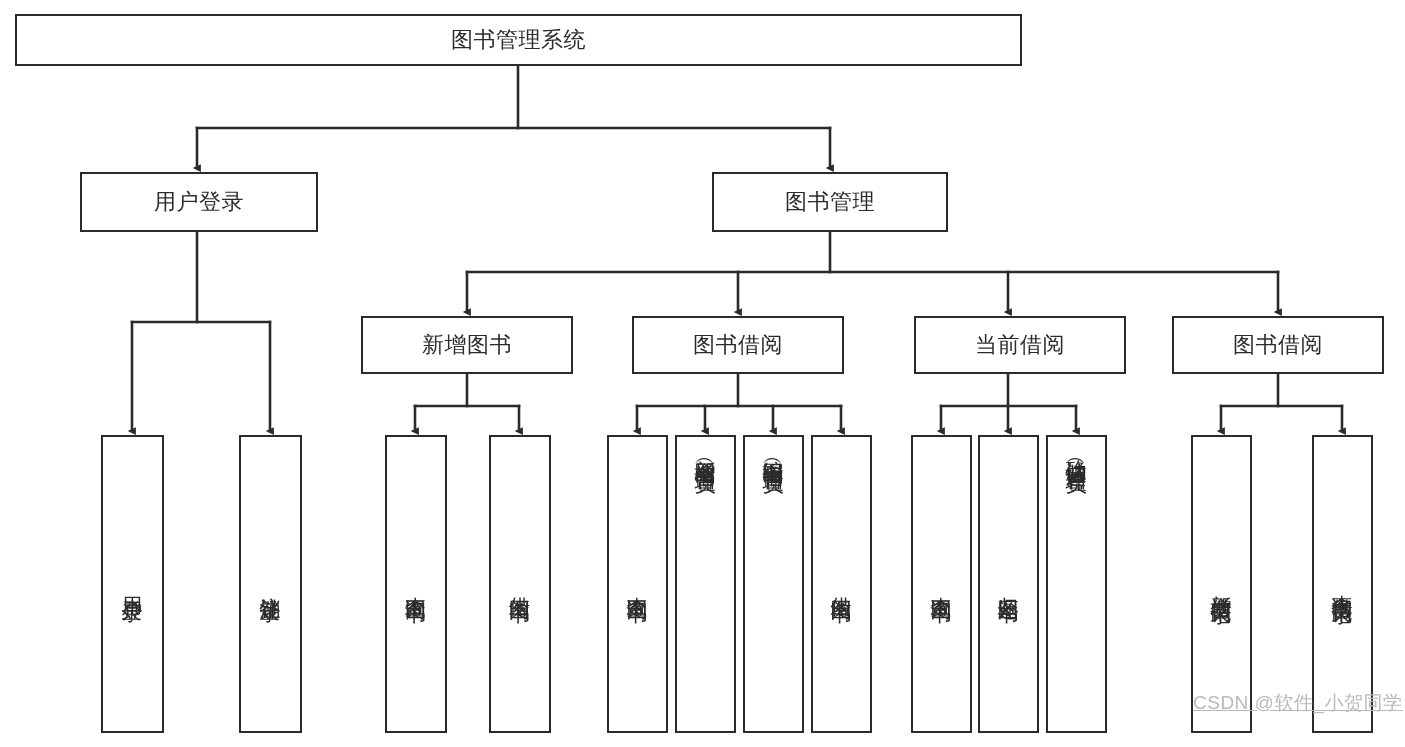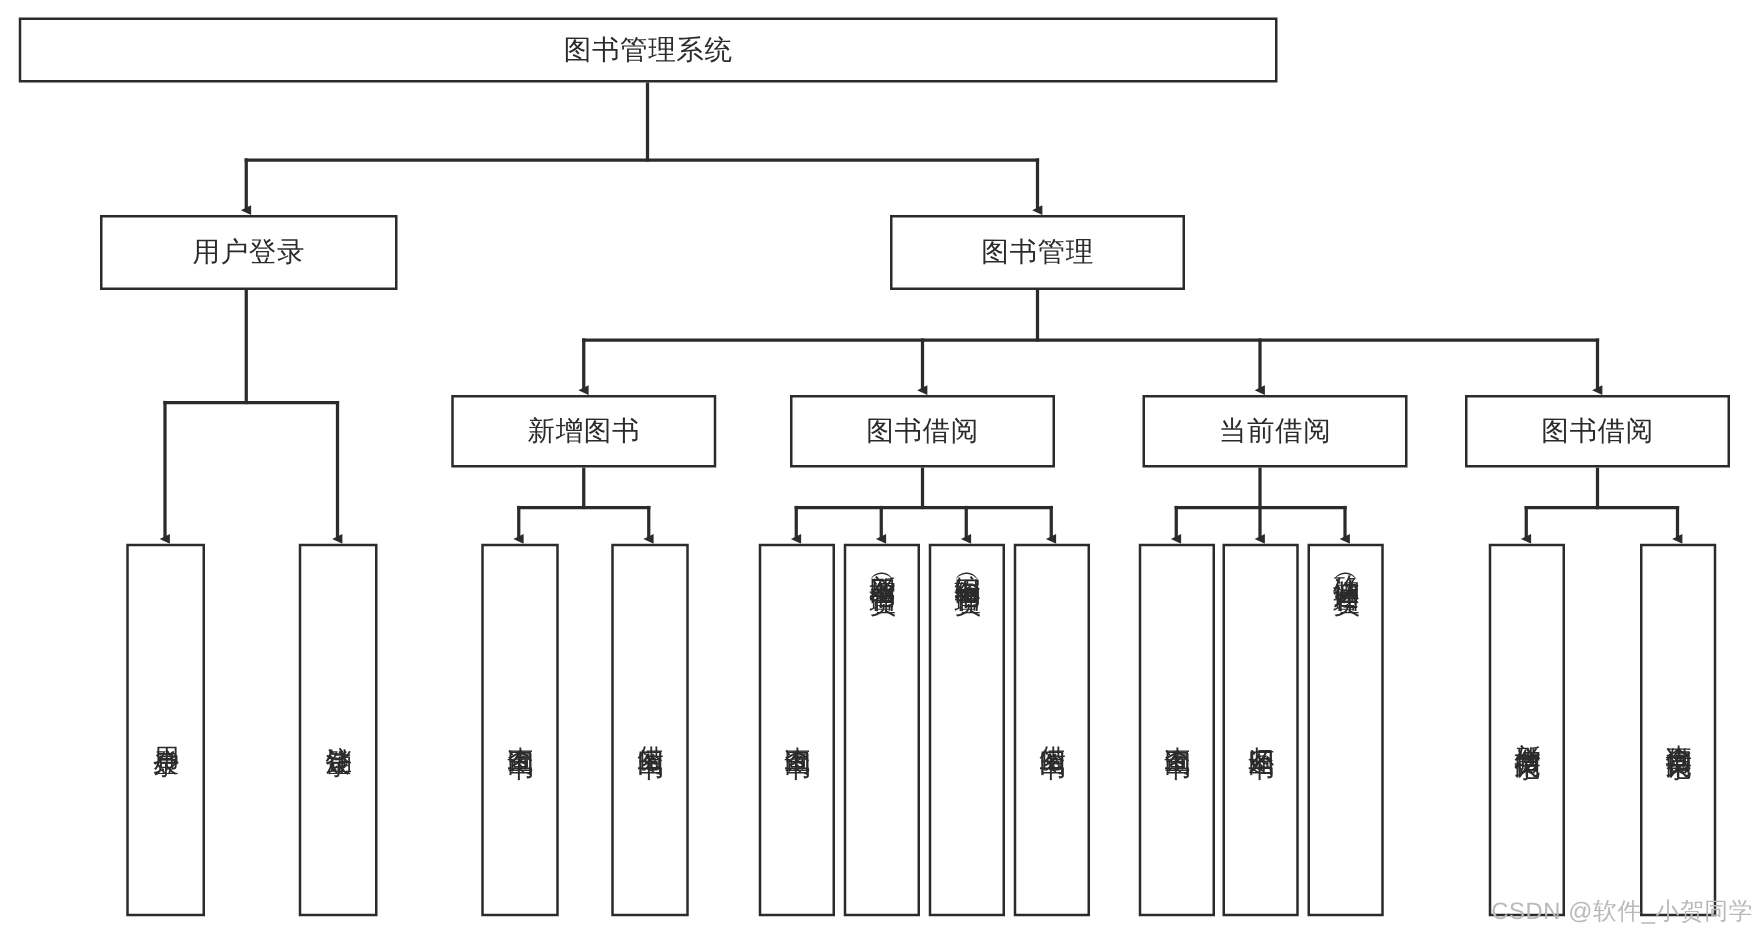--- a/index.html
+++ b/index.html
@@ -198,15 +198,15 @@
     <span class="node-label-v">确认归还（管理员）</span>
   </div>
 
   <div class="node-box leaf-box centered" style="left:1191px; top:435px; width:61px; height:298px;">
     <span class="node-label-v">新增借阅记录</span>
   </div>
   <div class="node-box leaf-box centered" style="left:1312px; top:435px; width:61px; height:298px;">
     <span class="node-label-v">查询借阅记录</span>
   </div>
 
-  <div class="watermark" style="left:1193px; top:716px;">CSDN @软件_小贺同学</div>
+  <div class="watermark" style="left:1193px; top:690px;text-decoration:underline;">CSDN @软件_小贺同学</div>
 
 </div>
 
 </body></html>

